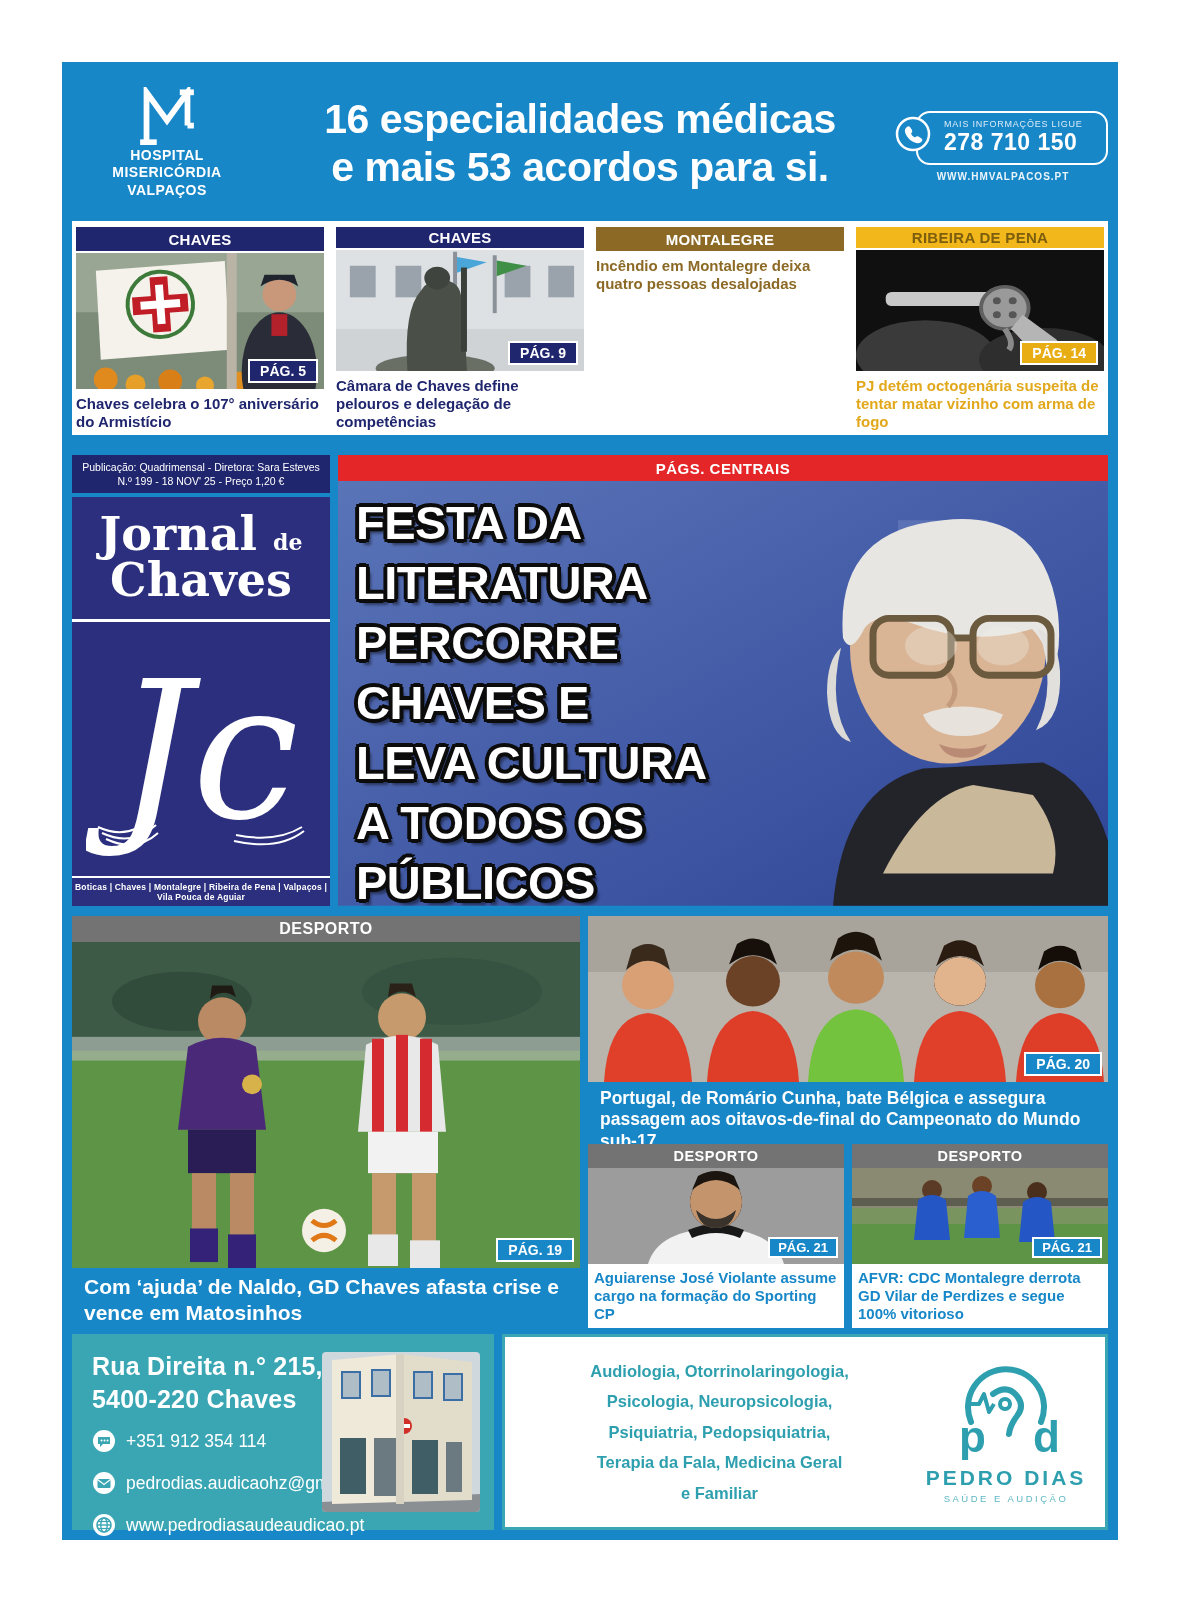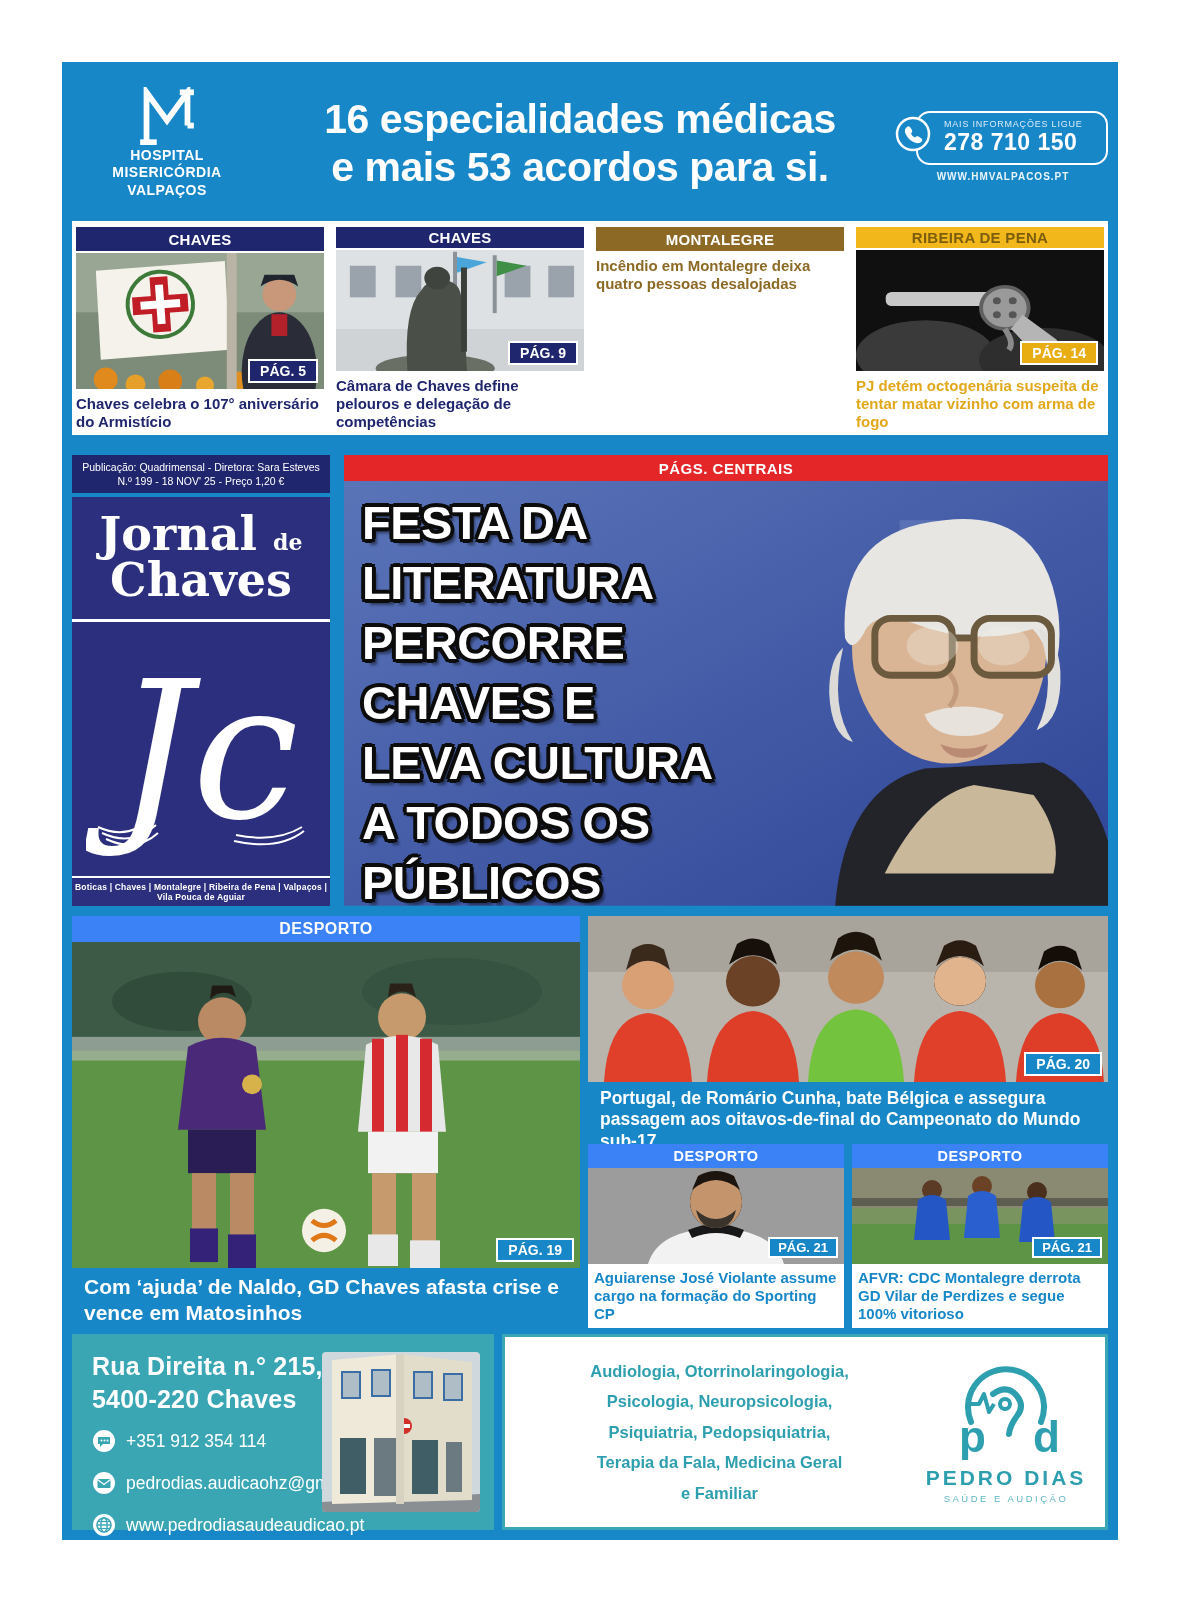--- a/index.html
+++ b/index.html
@@ -33,21 +33,21 @@
   .strip-photo svg { display:block; width:100%; height:100%; }
   .badge { position:absolute; right:6px; bottom:6px; border:2px solid #fff; color:#fff;
            font-size:14px; font-weight:bold; padding:2px 10px; white-space:nowrap; }
   .badge.navy { background:#20266e;margin-left:32px; } .badge.brown { background:#8c6a26; }
   .badge.gold { background:#e8ad12; } .badge.blue { background:#1787c8; }
   .strip-caption { padding-top:6px; font-size:15px; font-weight:bold; line-height:1.2; }
   .strip-caption.navy { color:#20266e; } .strip-caption.brown { color:#8c6a26; }
   .strip-caption.gold { color:#e2a81c; }
 
   
-  .main-row { margin-top:20px; display:flex; gap:14px; height:469px; }
+  .main-row { margin-top:20px; display:flex; gap:8px; height:469px; }
   .left-col { width:258px; display:flex; flex-direction:column; }
   .pub-bar { background:#20266e; color:#fff; height:38px; display:flex; flex-direction:column;
              align-items:center; justify-content:center; font-size:10.5px; line-height:1.35; }
   .masthead { background:#2b2f7d; margin-top:4px; flex:1; display:flex; flex-direction:column; color:#fff; }
   .mast-title { text-align:center; padding:14px 4px 10px; font-family:"DejaVu Serif", serif; font-weight:bold; line-height:1.0; }
   .mast-line1 { font-size:46px; }
   .mast-de { font-size:22px; }
   .mast-line2 { font-size:46px; }
   .mast-divider { height:3px; background:#fff; margin:6px 0 0; }
   .monogram { flex:1; display:flex; align-items:center; justify-content:center; }
@@ -61,21 +61,21 @@
   .hero svg.hero-bg { position:absolute; inset:0; width:100%; height:100%; }
   .hero-headline { position:absolute; left:18px; top:12px; }
   .hero-line { font-size:47px; font-weight:800; color:#fff; line-height:60px; letter-spacing:-.5px;
     text-shadow:-3px -3px 0 #0c0c0c, 3px -3px 0 #0c0c0c, -3px 3px 0 #0c0c0c, 3px 3px 0 #0c0c0c,
                  0 -4px 0 #0c0c0c, 0 4px 0 #0c0c0c, -4px 0 0 #0c0c0c, 4px 0 0 #0c0c0c,
                  5px 6px 3px rgba(0,0,0,.45); }
 
   
   .bottom-row { margin-top:10px; display:flex; gap:8px; height:412px; }
   .sport-left { width:508px; display:flex; flex-direction:column; }
-  .desporto-bar { background:#3b82f6; color:#fff; height:26px; display:flex; align-items:center;
+  .desporto-bar { background:#737373; color:#fff; height:26px; display:flex; align-items:center;
                   justify-content:center; font-size:16px; font-weight:bold; letter-spacing:.5px; }
   .sport-left-photo { position:relative; flex:1; overflow:hidden; }
   .sport-left-photo svg, .sport-photo svg { display:block; width:100%; height:100%; }
   .caption-bar { background:#1787c8; color:#fff; font-weight:bold; padding:6px 12px; line-height:1.22; }
   .caption-bar.big { font-size:21px; height:60px; }
   .caption-bar.mid { font-size:17.5px; height:56px; }
   .sport-right { flex:1; display:flex; flex-direction:column; }
   .sport-photo { position:relative; overflow:hidden; }
   .sr-top { height:178px; }
   .smalls { display:flex; gap:8px; margin-top:6px; flex:1; }

